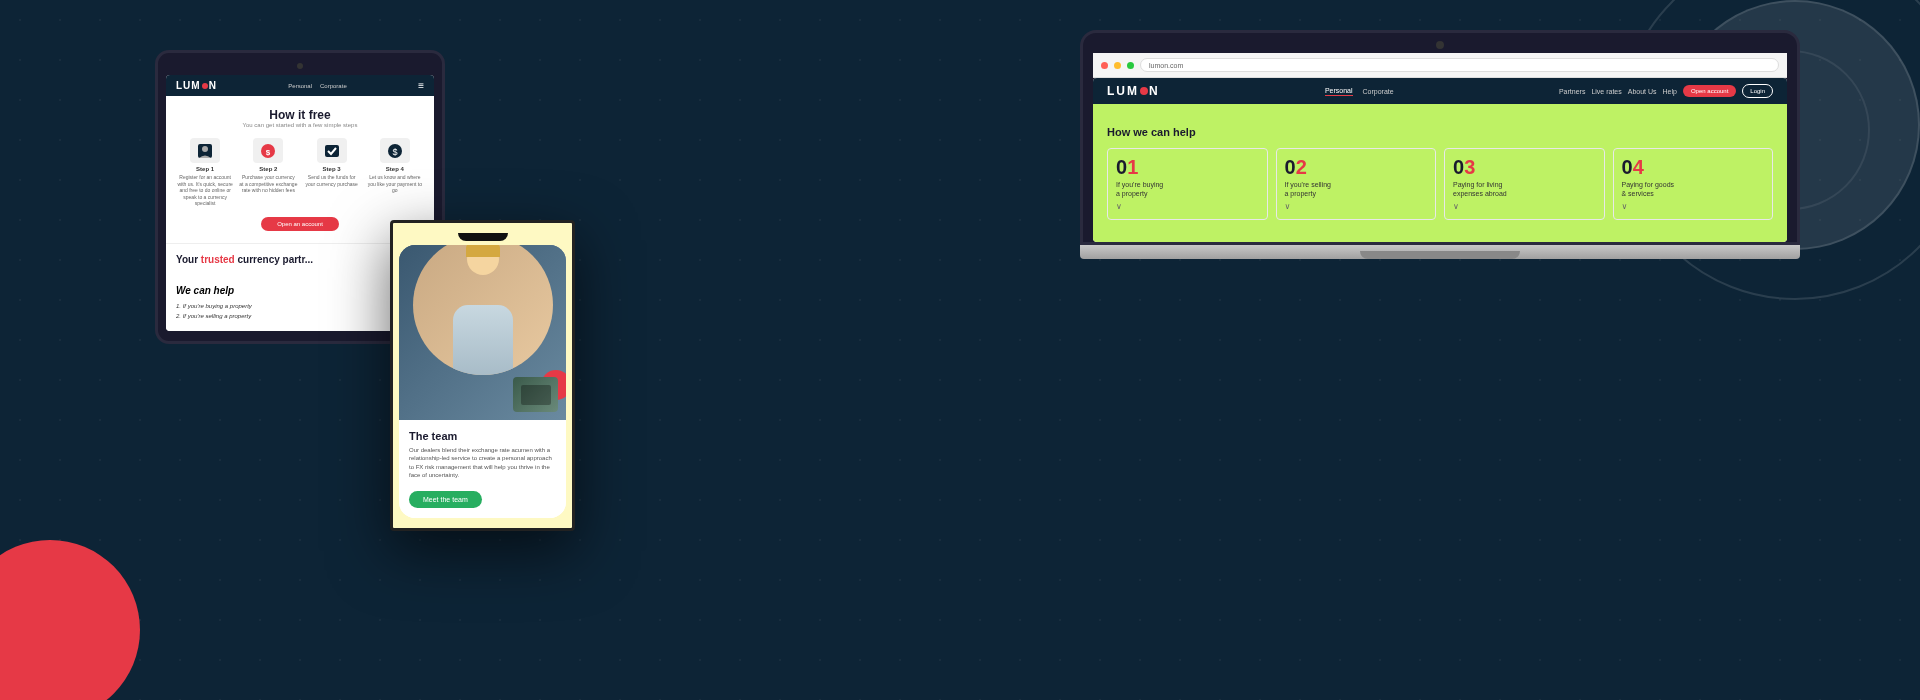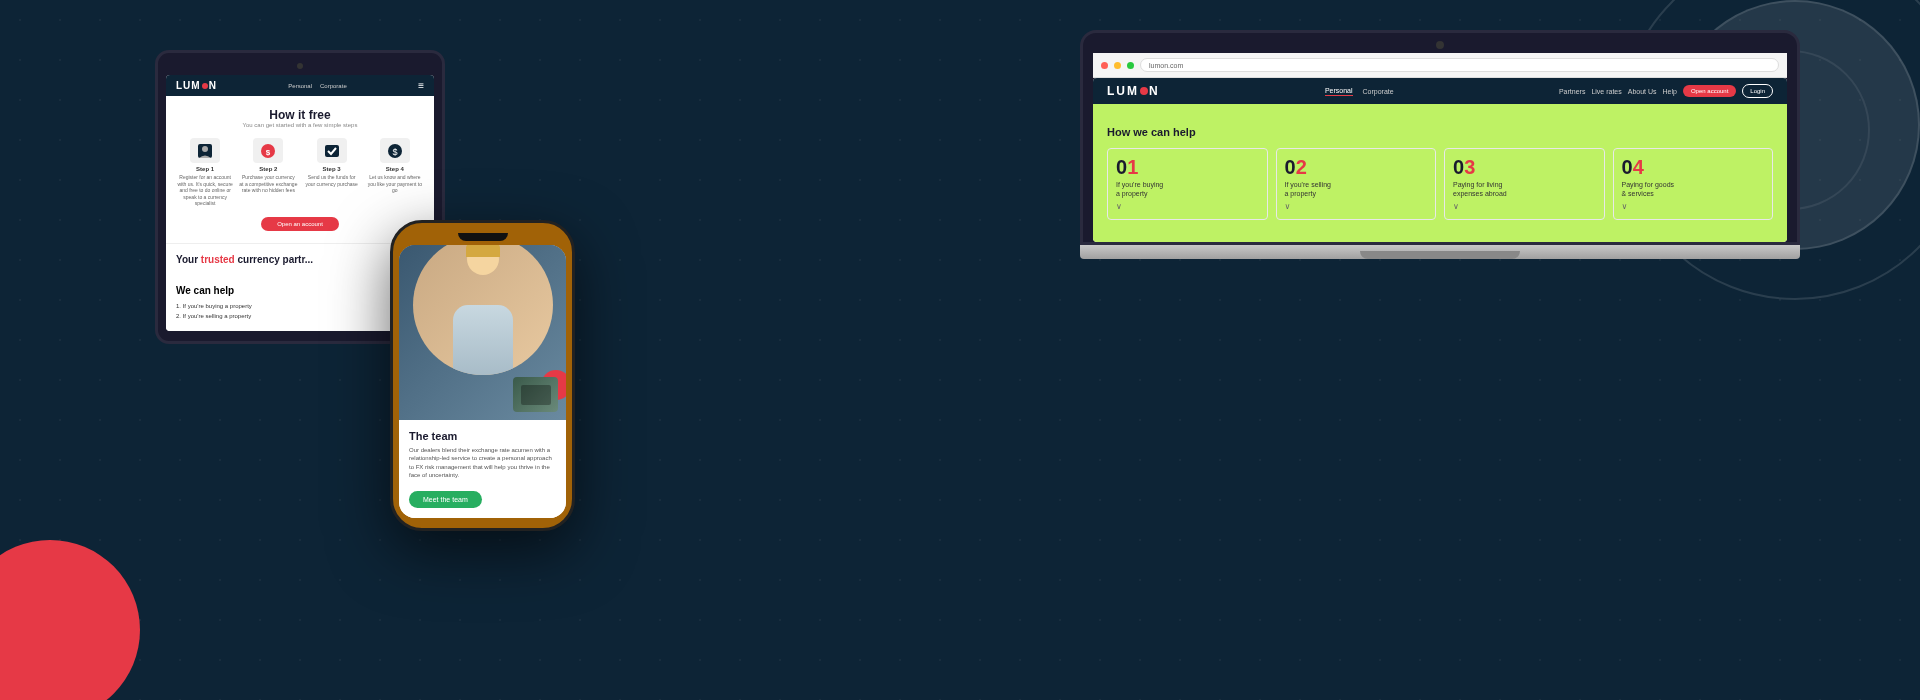--- a/index.html
+++ b/index.html
@@ -338,42 +338,43 @@
       color: #1a1a2e;
     }
     .tablet-trusted-text span {
       color: #e63946;
     }
 
     
     .tablet-help {
       padding: 10px;
       background: #fff;
+      font-style: italic;
     }
     .tablet-help-title {
       font-size: 10px;
       font-weight: 700;
       margin-bottom: 5px;
     }
     .tablet-help-item {
       font-size: 6px;
       color: #333;
       padding: 2px 0;
     }
 
     
     .phone-wrapper {
       position: absolute;
       left: 390px;
       top: 220px;
       width: 185px;
     }
     .phone-outer {
-      background: #a16207;
-      border-radius: 32px;
+      background: #fef9c3;
+      border-radius: 4px;
       padding: 10px 6px;
       border: 3px solid #222;
       box-shadow: 0 20px 60px rgba(0,0,0,0.6);
     }
     .phone-notch {
       width: 50px;
       height: 8px;
       background: #111;
       border-radius: 0 0 8px 8px;
       margin: 0 auto 4px;

